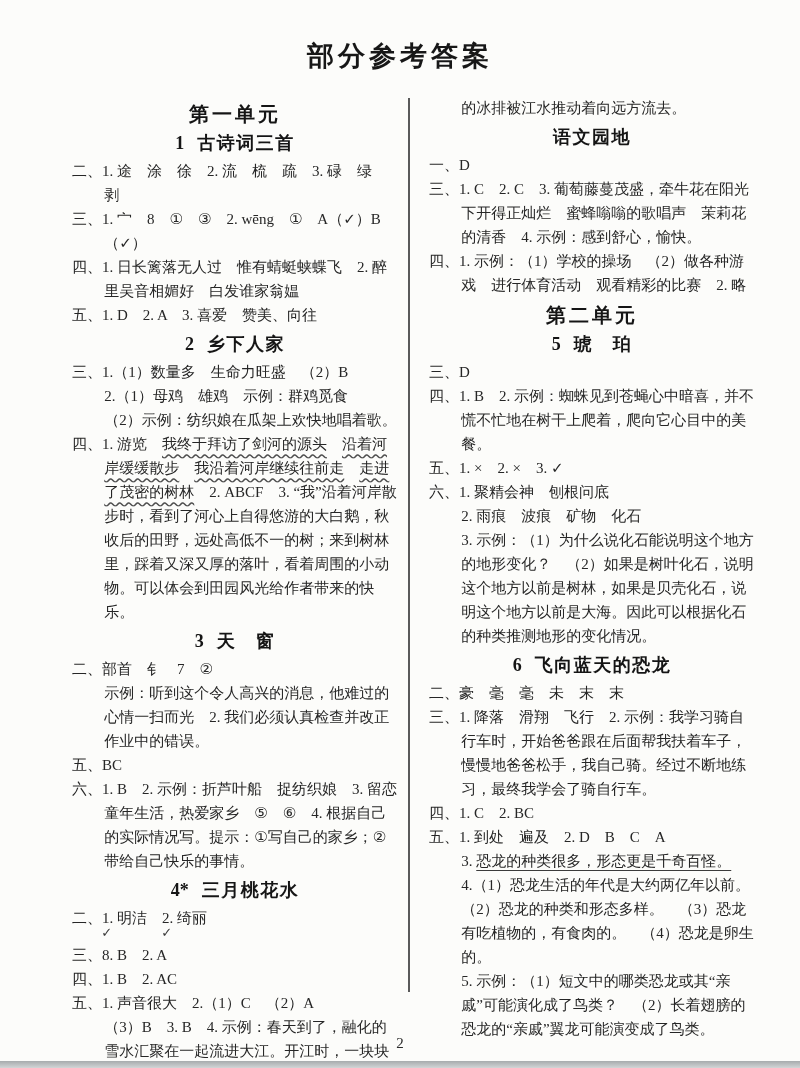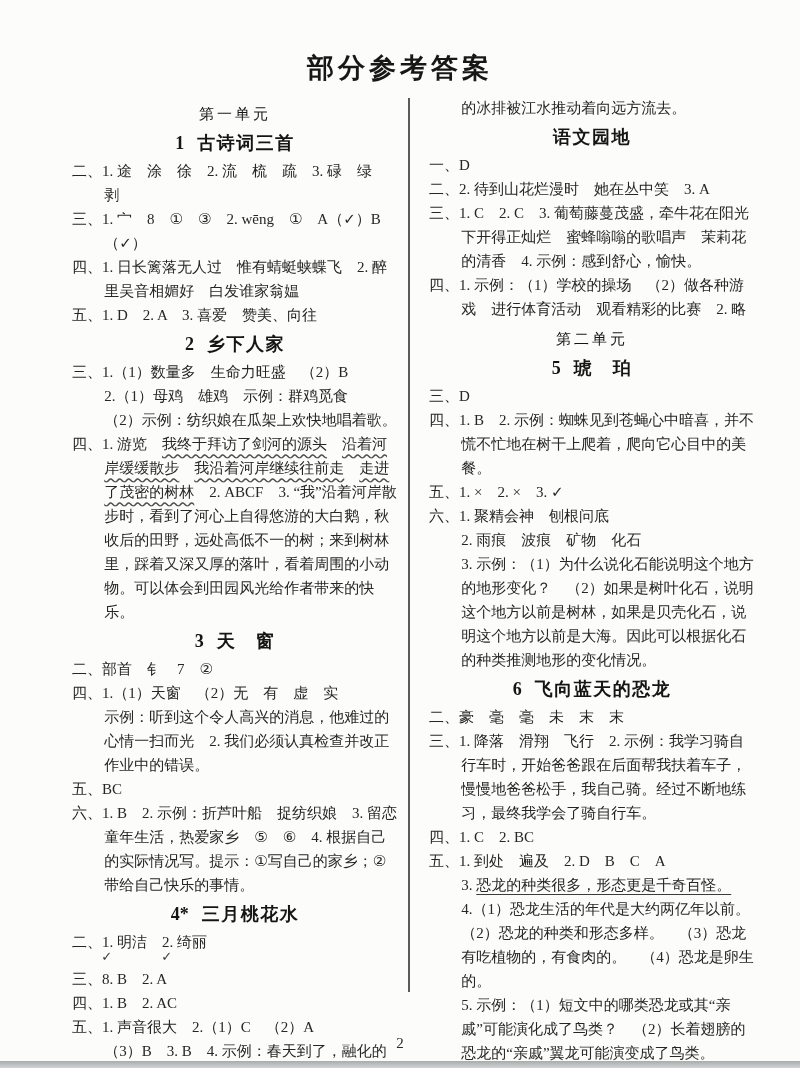--- a/index.html
+++ b/index.html
@@ -4,36 +4,36 @@
 <style>
   * { box-sizing: border-box; }
   html,body { margin:0; padding:0; background:#e9e9e9; }
   .page {
     position:relative; width:800px; height:1068px; margin:0 auto;
     background:#fcfcfa; overflow:hidden;
     font-family:"Liberation Serif","DejaVu Serif","DejaVu Sans",serif;
     color:#262626;
   }
   .page-title {
-    position:absolute; top:50px; left:0; width:100%;
+    position:absolute; top:38px; left:0; width:100%;
     text-align:center; font-size:27px; font-weight:bold;
     letter-spacing:4px; margin:0; color:#171717;
   }
   .divider {
     position:absolute; left:408px; top:98px; width:2px; height:894px;
     background:#5a5a5a;
   }
   .col {
     position:absolute; top:96px; width:326px;
     font-size:15px; line-height:24px;
   }
   #col-left  { left:72px; }
   #col-right { left:429px; }
   .unit {
-    text-align:center; font-weight:normal; font-size:15px;
+    text-align:center; font-weight:bold; font-size:20px;
     letter-spacing:3px; margin:6px 0 4px; color:#151515;
   }
   .lesson {
     text-align:center; font-weight:bold; font-size:18px;
     letter-spacing:1.5px; margin:5px 0 4px; color:#151515;
   }
   .lesson-num { font-weight:600; margin-right:13px; letter-spacing:0; }
   .line { margin:0; padding-left:2.15em; text-indent:-2.15em; }
   .line.ind { padding-left:2.15em; text-indent:0; }
   .line.has-marks { margin-bottom:13px; }
@@ -72,36 +72,34 @@
       <p class="line"><span class="">三、1. 宀　8　①　③　2. wēng　①　A（✓）B（✓）</span></p>
       <p class="line"><span class="">四、1. 日长篱落无人过　惟有蜻蜓蛱蝶飞　2. 醉里吴音相媚好　白发谁家翁媪</span></p>
       <p class="line"><span class="">五、1. D　2. A　3. 喜爱　赞美、向往</span></p>
       <div class="lesson"><span class="lesson-num">2</span><span class="lesson-title">乡下人家</span></div>
       <p class="line"><span class="">三、1.（1）数量多　生命力旺盛　（2）B</span></p>
       <p class="line ind"><span class="">2.（1）母鸡　雄鸡　示例：群鸡觅食</span></p>
       <p class="line ind"><span class="">（2）示例：纺织娘在瓜架上欢快地唱着歌。</span></p>
       <p class="line"><span class="">四、1. 游览　</span><span class="wavy">我终于拜访了剑河的源头</span><span class="">　</span><span class="wavy">沿着河岸缓缓散步</span><span class="">　</span><span class="wavy">我沿着河岸继续往前走</span><span class="">　</span><span class="wavy">走进了茂密的树林</span><span class="">　2. ABCF　3. “我”沿着河岸散步时，看到了河心上自得悠游的大白鹅，秋收后的田野，远处高低不一的树；来到树林里，踩着又深又厚的落叶，看着周围的小动物。可以体会到田园风光给作者带来的快乐。</span></p>
       <div class="lesson"><span class="lesson-num">3</span><span class="lesson-title">天　窗</span></div>
       <p class="line"><span class="">二、部首　钅　7　②</span></p>
-      <p class="line"><span class="">四、1.（1）天窗　（2）无　有　虚　实</span></p>
       <p class="line ind"><span class="">示例：听到这个令人高兴的消息，他难过的心情一扫而光　2. 我们必须认真检查并改正作业中的错误。</span></p>
       <p class="line"><span class="">五、BC</span></p>
       <p class="line"><span class="">六、1. B　2. 示例：折芦叶船　捉纺织娘　3. 留恋童年生活，热爱家乡　⑤　⑥　4. 根据自己的实际情况写。提示：①写自己的家乡；②带给自己快乐的事情。</span></p>
       <div class="lesson"><span class="lesson-num">4*</span><span class="lesson-title">三月桃花水</span></div>
       <p class="line has-marks"><span class="">二、1. </span><span class="markwrap">明洁<span class="mark">✓</span></span><span class="">　2. </span><span class="markwrap">绮丽<span class="mark">✓</span></span></p>
       <p class="line"><span class="">三、8. B　2. A</span></p>
       <p class="line"><span class="">四、1. B　2. AC</span></p>
       <p class="line"><span class="">五、1. 声音很大　2.（1）C　（2）A</span></p>
       <p class="line ind"><span class="">（3）B　3. B　4. 示例：春天到了，融化的雪水汇聚在一起流进大江。开江时，一块块巨大</span></p>
     </div>
   <div class="col" id="col-right">
       <p class="line ind"><span class="">的冰排被江水推动着向远方流去。</span></p>
       <div class="lesson"><span class="lesson-title">语文园地</span></div>
       <p class="line"><span class="">一、D</span></p>
-      <p class="line"><span class="">二、2. 待到山花烂漫时　她在丛中笑　3. A</span></p>
       <p class="line"><span class="">三、1. C　2. C　3. 葡萄藤蔓茂盛，牵牛花在阳光下开得正灿烂　蜜蜂嗡嗡的歌唱声　茉莉花的清香　4. 示例：感到舒心，愉快。</span></p>
       <p class="line"><span class="">四、1. 示例：（1）学校的操场　（2）做各种游戏　进行体育活动　观看精彩的比赛　2. 略</span></p>
       <div class="unit">第二单元</div>
       <div class="lesson"><span class="lesson-num">5</span><span class="lesson-title">琥　珀</span></div>
       <p class="line"><span class="">三、D</span></p>
       <p class="line"><span class="">四、1. B　2. 示例：蜘蛛见到苍蝇心中暗喜，并不慌不忙地在树干上爬着，爬向它心目中的美餐。</span></p>
       <p class="line"><span class="">五、1. ×　2. ×　3. ✓</span></p>
       <p class="line"><span class="">六、1. 聚精会神　刨根问底</span></p>
       <p class="line ind"><span class="">2. 雨痕　波痕　矿物　化石</span></p>
       <p class="line ind"><span class="">3. 示例：（1）为什么说化石能说明这个地方的地形变化？　（2）如果是树叶化石，说明这个地方以前是树林，如果是贝壳化石，说明这个地方以前是大海。因此可以根据化石的种类推测地形的变化情况。</span></p>

